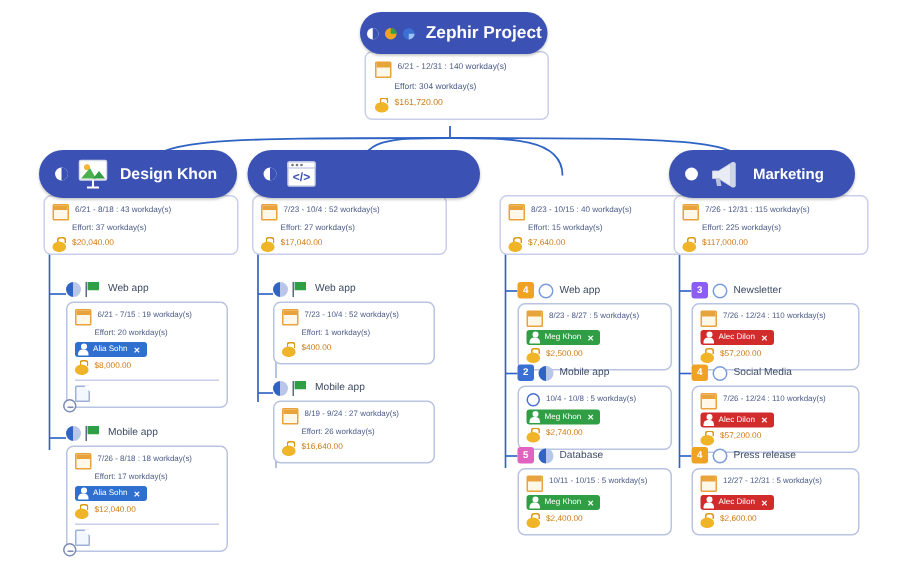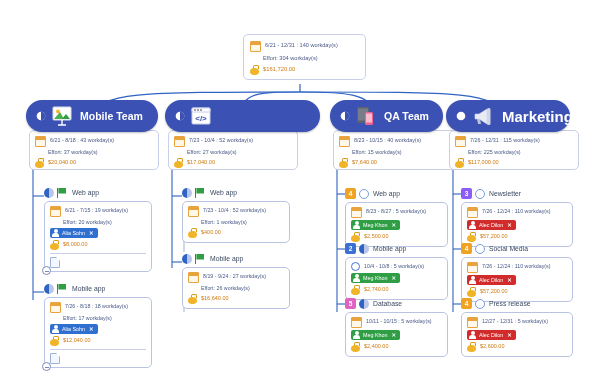--- a/index.html
+++ b/index.html
@@ -160,20 +160,41 @@
     <path d="M337 194 L345 194" stroke="#2f63c4" stroke-width="1.1" fill="none"></path>
     <path d="M337 249 L345 249" stroke="#2f63c4" stroke-width="1.1" fill="none"></path>
     <path d="M337 304 L345 304" stroke="#2f63c4" stroke-width="1.1" fill="none"></path>
 
     <path d="M453 168 L453 312" stroke="#2f63c4" stroke-width="1.1" fill="none"></path>
     <path d="M453 194 L461 194" stroke="#2f63c4" stroke-width="1.1" fill="none"></path>
     <path d="M453 249 L461 249" stroke="#2f63c4" stroke-width="1.1" fill="none"></path>
     <path d="M453 304 L461 304" stroke="#2f63c4" stroke-width="1.1" fill="none"></path>
   </svg>
 
+  <div class="pill" style="left:240px;top:8px;width:125px;height:28px;justify-content:center;">
+    <span class="ic">
+      <svg width="9" height="9" viewBox="0 0 10 10">
+          <circle cx="5" cy="5" r="4.3" fill="#ffffff"></circle>
+          <path d="M5 .7 A4.3 4.3 0 0 1 5 9.3 Z" fill="#3b52b4"></path>
+        </svg>
+    </span>
+    <span class="ic" style="margin-left:3px;">
+      <svg width="9" height="9" viewBox="0 0 10 10">
+          <circle cx="5" cy="5" r="4.3" fill="#f0a323"></circle>
+          <path d="M5 5 L5 .7 A4.3 4.3 0 0 1 9.3 5 Z" fill="#2f9e44"></path>
+        </svg>
+    </span>
+    <span class="ic" style="margin-left:3px;">
+      <svg width="9" height="9" viewBox="0 0 10 10">
+          <circle cx="5" cy="5" r="4.3" fill="#3b6fd4"></circle>
+          <path d="M5 5 L9.3 5 A4.3 4.3 0 0 1 5 9.3 Z" fill="#9bc2f5"></path>
+        </svg>
+    </span>
+    <span class="title" style="font-size:11.5px;">Zephir Project</span>
+  </div>
 
   <div class="body" style="left:243px;top:34px;width:123px;height:46px;padding:6px 6px 0 6px;">
     <div class="row" style="margin-bottom:2px;">
       <span class="gl cal"></span>
       <span class="meta" style="font-size:5.6px;line-height:9px;">6/21 - 12/31 : 140 workday(s)</span>
     </div>
     <div class="row" style="margin-bottom:3px;padding-left:13px;">
       <span class="meta" style="font-size:5.6px;line-height:8px;">Effort: 304 workday(s)</span>
     </div>
     <div class="row">
@@ -191,21 +212,21 @@
     </span>
     <span class="ic" style="margin-left:5px;">
       <svg width="22" height="20" viewBox="0 0 22 20">
         <rect x="2" y="1" width="18" height="13" rx="1" fill="#ffffff" stroke="#d8dce8"></rect>
         <circle cx="7" cy="5.5" r="2" fill="#f5b731"></circle>
         <path d="M3 13 L9 6 L13 13 Z" fill="#4caf50"></path>
         <path d="M11 13 L15 8 L19 13 Z" fill="#2f9e44"></path>
         <path d="M11 14 L11 19 M7 19 L15 19" stroke="#ffffff" stroke-width="1.4"></path>
       </svg>
     </span>
-    <span class="title" style="font-size:10.5px;">Mobile Team</span>
+    <span class="title" style="font-size:10.5px;">Design Khon</span>
   </div>
 
   <div class="body" style="left:29px;top:130px;width:130px;height:40px;padding:5px 5px 0 5px;">
     <div class="row" style="margin-bottom:1px;">
       <span class="gl cal"></span>
       <span class="meta" style="font-size:5.4px;line-height:9px;">6/21 - 8/18 : 43 workday(s)</span>
     </div>
     <div class="row" style="margin-bottom:2px;padding-left:13px;">
       <span class="meta" style="font-size:5.4px;line-height:8px;">Effort: 37 workday(s)</span>
     </div>
@@ -349,37 +370,20 @@
       <div class="row" style="margin-bottom:2px;padding-left:13px;">
         <span class="meta" style="font-size:5.3px;line-height:8px;">Effort: 26 workday(s)</span>
       </div>
       <div class="row">
         <span class="gl bag"></span>
         <span class="money" style="font-size:5.5px;line-height:9px;">$16,640.00</span>
       </div>
     </div>
   </div>
 
-  <div class="pill" style="left:330px;top:100px;width:113px;height:32px;">
-    <span class="ic">
-      <svg width="10" height="10" viewBox="0 0 10 10">
-          <circle cx="5" cy="5" r="4.3" fill="#ffffff"></circle>
-          <path d="M5 .7 A4.3 4.3 0 0 1 5 9.3 Z" fill="#3b52b4"></path>
-        </svg>
-    </span>
-    <span class="ic" style="margin-left:5px;">
-      <svg width="22" height="20" viewBox="0 0 22 20">
-        <rect x="2" y="1" width="12" height="16" rx="1.5" fill="#5a6370"></rect>
-        <rect x="3" y="2.5" width="10" height="12" fill="#767d89"></rect>
-        <rect x="10" y="6" width="8" height="13" rx="1.5" fill="#f06292"></rect>
-        <rect x="11" y="7.5" width="6" height="9" fill="#f8bbd0"></rect>
-      </svg>
-    </span>
-    <span class="title" style="font-size:10.5px;">QA Team</span>
-  </div>
 
   <div class="body" style="left:333px;top:130px;width:125px;height:40px;padding:5px 5px 0 5px;">
     <div class="row" style="margin-bottom:1px;">
       <span class="gl cal"></span>
       <span class="meta" style="font-size:5.4px;line-height:9px;">8/23 - 10/15 : 40 workday(s)</span>
     </div>
     <div class="row" style="margin-bottom:2px;padding-left:13px;">
       <span class="meta" style="font-size:5.4px;line-height:8px;">Effort: 15 workday(s)</span>
     </div>
     <div class="row">
@@ -469,21 +473,21 @@
           <circle cx="5" cy="5" r="4.3" fill="#ffffff"></circle>
         </svg>
     </span>
     <span class="ic" style="margin-left:5px;">
       <svg width="24" height="20" viewBox="0 0 24 20">
         <path d="M4 8 L4 13 L8 13 L16 18 L16 3 L8 8 Z" fill="#e9ecf5" stroke="#c9cfe8" stroke-width="0.6"></path>
         <rect x="16" y="2" width="3.5" height="17" rx="1.5" fill="#cfd6e6"></rect>
         <path d="M6 13 L7 18 L10 18 L9 13 Z" fill="#b9c2d6"></path>
       </svg>
     </span>
-    <span class="title" style="font-size:15px;">Marketing</span>
+    <span class="title" style="font-size:10px;">Marketing</span>
   </div>
 
   <div class="body" style="left:449px;top:130px;width:130px;height:40px;padding:5px 5px 0 5px;">
     <div class="row" style="margin-bottom:1px;">
       <span class="gl cal"></span>
       <span class="meta" style="font-size:5.4px;line-height:9px;">7/26 - 12/31 : 115 workday(s)</span>
     </div>
     <div class="row" style="margin-bottom:2px;padding-left:13px;">
       <span class="meta" style="font-size:5.4px;line-height:8px;">Effort: 225 workday(s)</span>
     </div>

